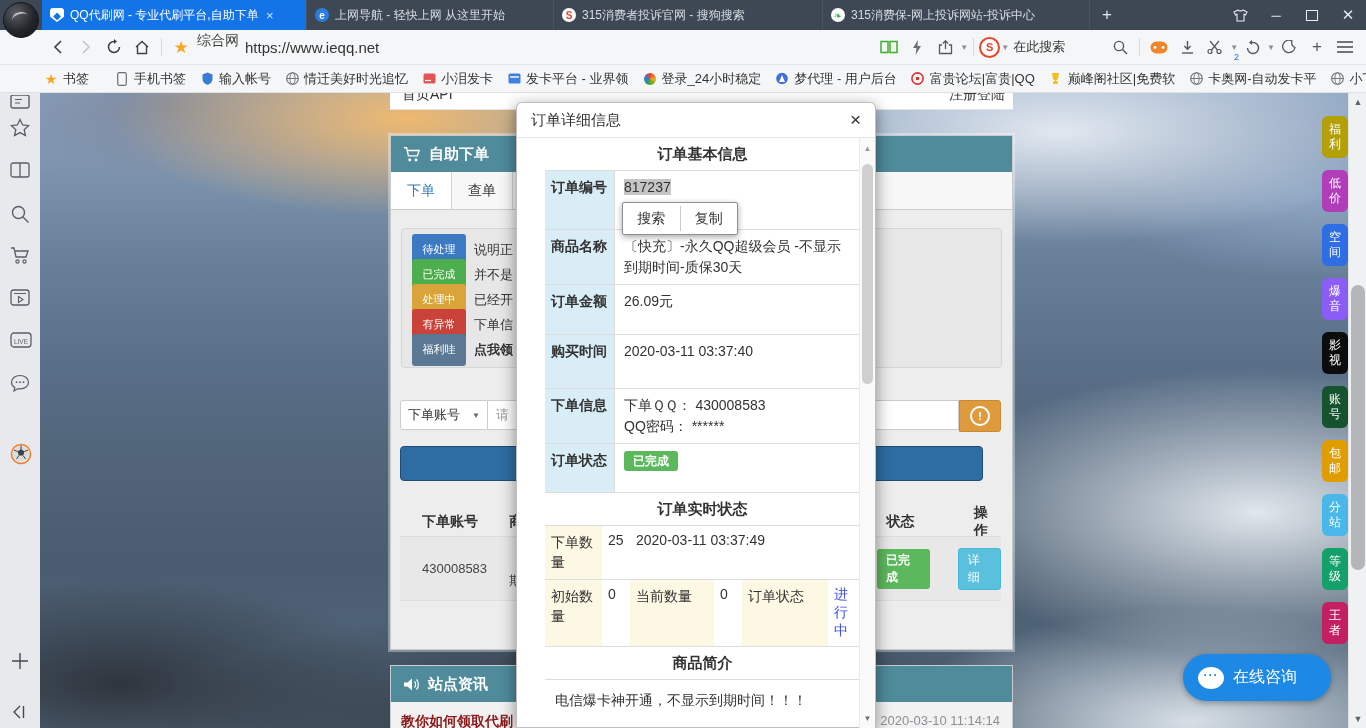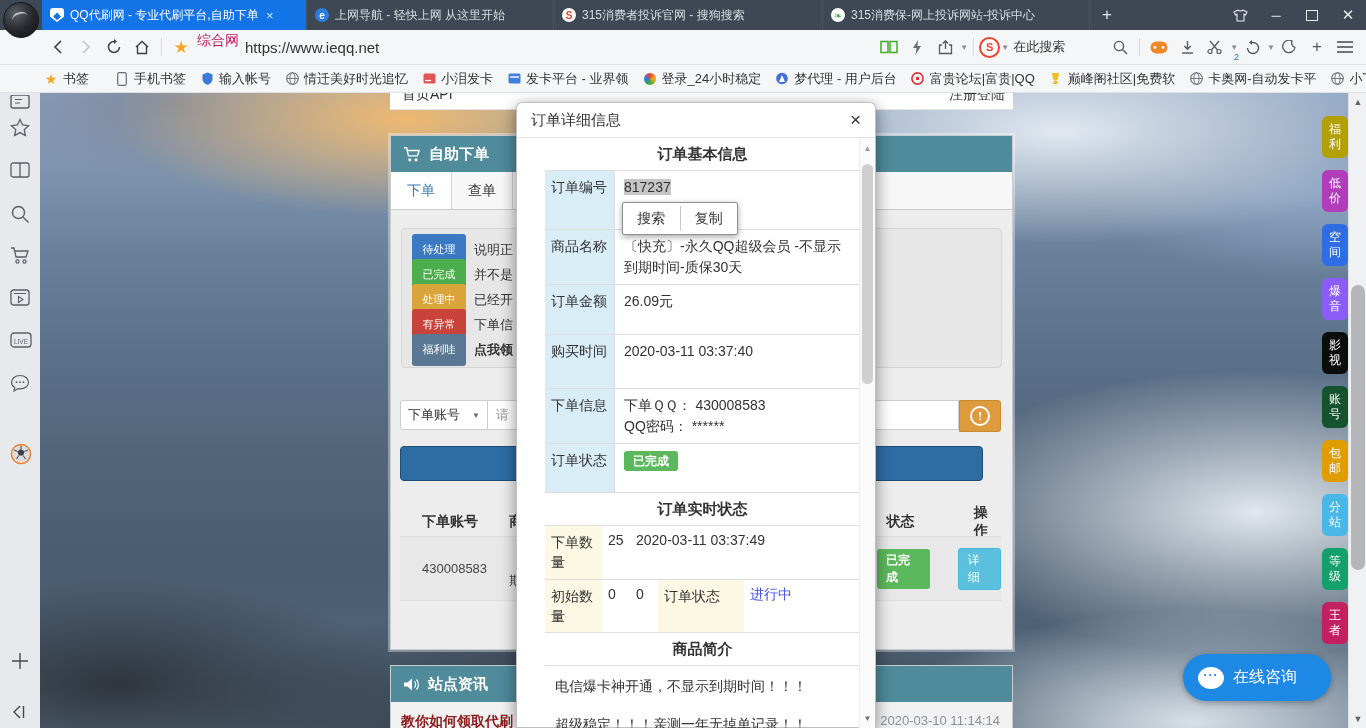--- a/index.html
+++ b/index.html
@@ -30,21 +30,21 @@
   .wbtn{width:36px;height:30px;display:flex;align-items:center;justify-content:center;color:#e8ebf0;font-size:13px;}
   .wbtn svg{display:block;}
   .maxbox{width:10px;height:9px;border:1px solid #e8ebf0;}
 
   
   .toolbar{left:0;top:30px;width:1366px;height:35px;background:#f5f6f7;display:flex;align-items:center;
            border-bottom:1px solid #e3e4e6;}
   .tico{display:flex;align-items:center;justify-content:center;width:26px;height:26px;margin:0 1px;color:#4c4f54;}
   .tico svg{display:block;}
   .tb-div{width:1px;height:18px;background:#d8d9db;margin:0 5px;}
-  .site-tag{color:#be185d;font-size:14px;margin:0 6px 12px 2px;}
+  .site-tag{color:#404040;font-size:14px;margin:0 6px 12px 2px;}
   .url{color:#333;font-size:15px;}
   .search-lbl{color:#333;font-size:13px;margin:0 8px 0 4px;}
   .chev{font-size:8px;color:#8a8d92;margin-left:1px;}
   .badge2{position:absolute;left:-5px;bottom:-2px;font-size:9px;color:#1374e8;}
   .slogo{width:17px;height:17px;border-radius:50%;border:2px solid #e8442e;color:#e8442e;font-weight:bold;
          font-size:11px;display:flex;align-items:center;justify-content:center;background:#fff;}
 
   
   .bookbar{left:0;top:65px;width:1366px;height:28px;background:#f5f6f7;display:flex;align-items:center;
            border-bottom:1px solid #e0e1e3;padding-left:44px;overflow:hidden;}
@@ -140,21 +140,21 @@
   
   .modal{left:516px;top:102px;width:360px;height:626px;background:#fff;z-index:10;border:1px solid rgba(0,0,0,.25);
          border-radius:6px 6px 0 0;box-shadow:0 4px 16px rgba(0,0,0,.45);}
   .m-header{height:34px;border-bottom:1px solid #e5e5e5;display:flex;align-items:center;padding:0 14px;}
   .m-title{font-size:15px;color:#333;}
   .m-close{margin-left:auto;font-size:19px;color:#333;}
   .m-body{position:relative;height:591px;overflow:hidden;padding-right:15px;padding-left:28px;}
   .m-sec{font-weight:bold;text-align:center;font-size:15px;color:#333;padding:7px 0 6px;border-bottom:1px solid #ddd;}
   .m-row{display:flex;border-bottom:1px solid #ddd;}
   .m-label{width:57px;flex:0 0 57px;background:#d9edf7;padding:6px 6px;font-size:14px;color:#333;
-           border-right:1px solid #ddd;line-height:1.45;}
+           border-right:1px solid #ddd;line-height:1.45;font-weight:bold;}
   .m-val{flex:1;padding:6px 9px;font-size:14px;color:#333;line-height:1.5;}
   .hl{background:#c5c5c5;}
   .r-order{min-height:58px;} .r-prod{min-height:46px;} .r-amt{min-height:49px;}
   .r-time{min-height:53px;} .r-info{min-height:52px;} .r-stat{min-height:48px;}
   .rt-row{display:flex;border-bottom:1px solid #ddd;min-height:50px;font-size:14px;color:#333;}
   .rt-l{background:#fcf8e3;padding:6px 6px;line-height:1.45;box-sizing:border-box;}
   .rt-v{padding:6px 6px;box-sizing:border-box;}
   .w57{width:57px;flex:0 0 57px;} .w28{width:28px;flex:0 0 28px;} .w84{width:84px;flex:0 0 84px;} .w86{width:86px;flex:0 0 86px;}
   .linkblue{color:#3f4fe0;}
   .m-intro{padding:10px 10px;font-size:14px;color:#333;line-height:1.55;}
@@ -643,20 +643,21 @@
       <div class="m-sec">订单实时状态</div>
 
       <div class="rt-row">
         <div class="rt-l w57">下单数量</div>
         <div class="rt-v w28">25</div>
         <div class="rt-v">2020-03-11 03:37:49</div>
       </div>
       <div class="rt-row">
         <div class="rt-l w57">初始数量</div>
         <div class="rt-v w28">0</div>
+        <div class="rt-l w84">当前数量</div>
         <div class="rt-v w28">0</div>
         <div class="rt-l w86">订单状态</div>
         <div class="rt-v linkblue">进行中</div>
       </div>
 
       <div class="m-sec">商品简介</div>
       <div class="m-intro">
         <div>电信爆卡神开通，不显示到期时间！！！</div>
         <div class="p2">超级稳定！！！亲测一年无掉单记录！！</div>
       </div>

